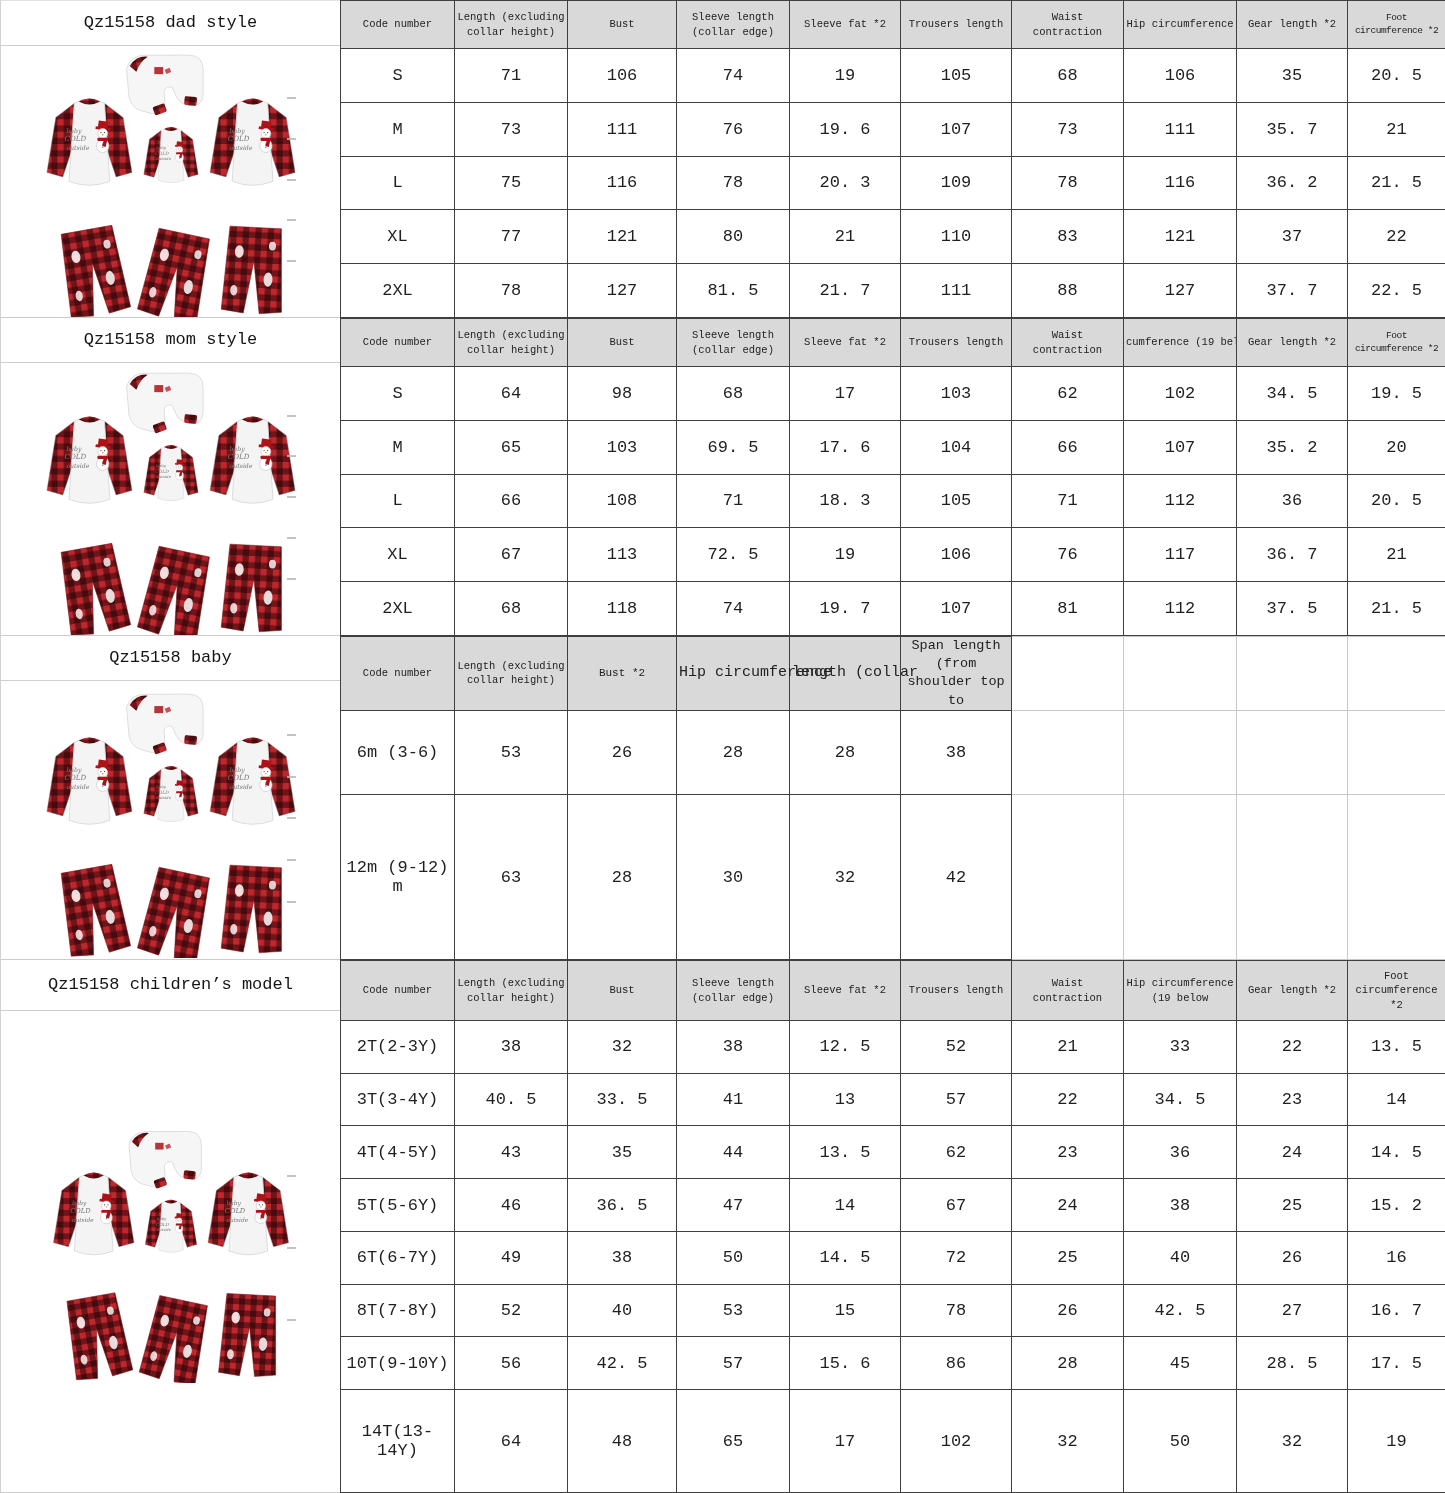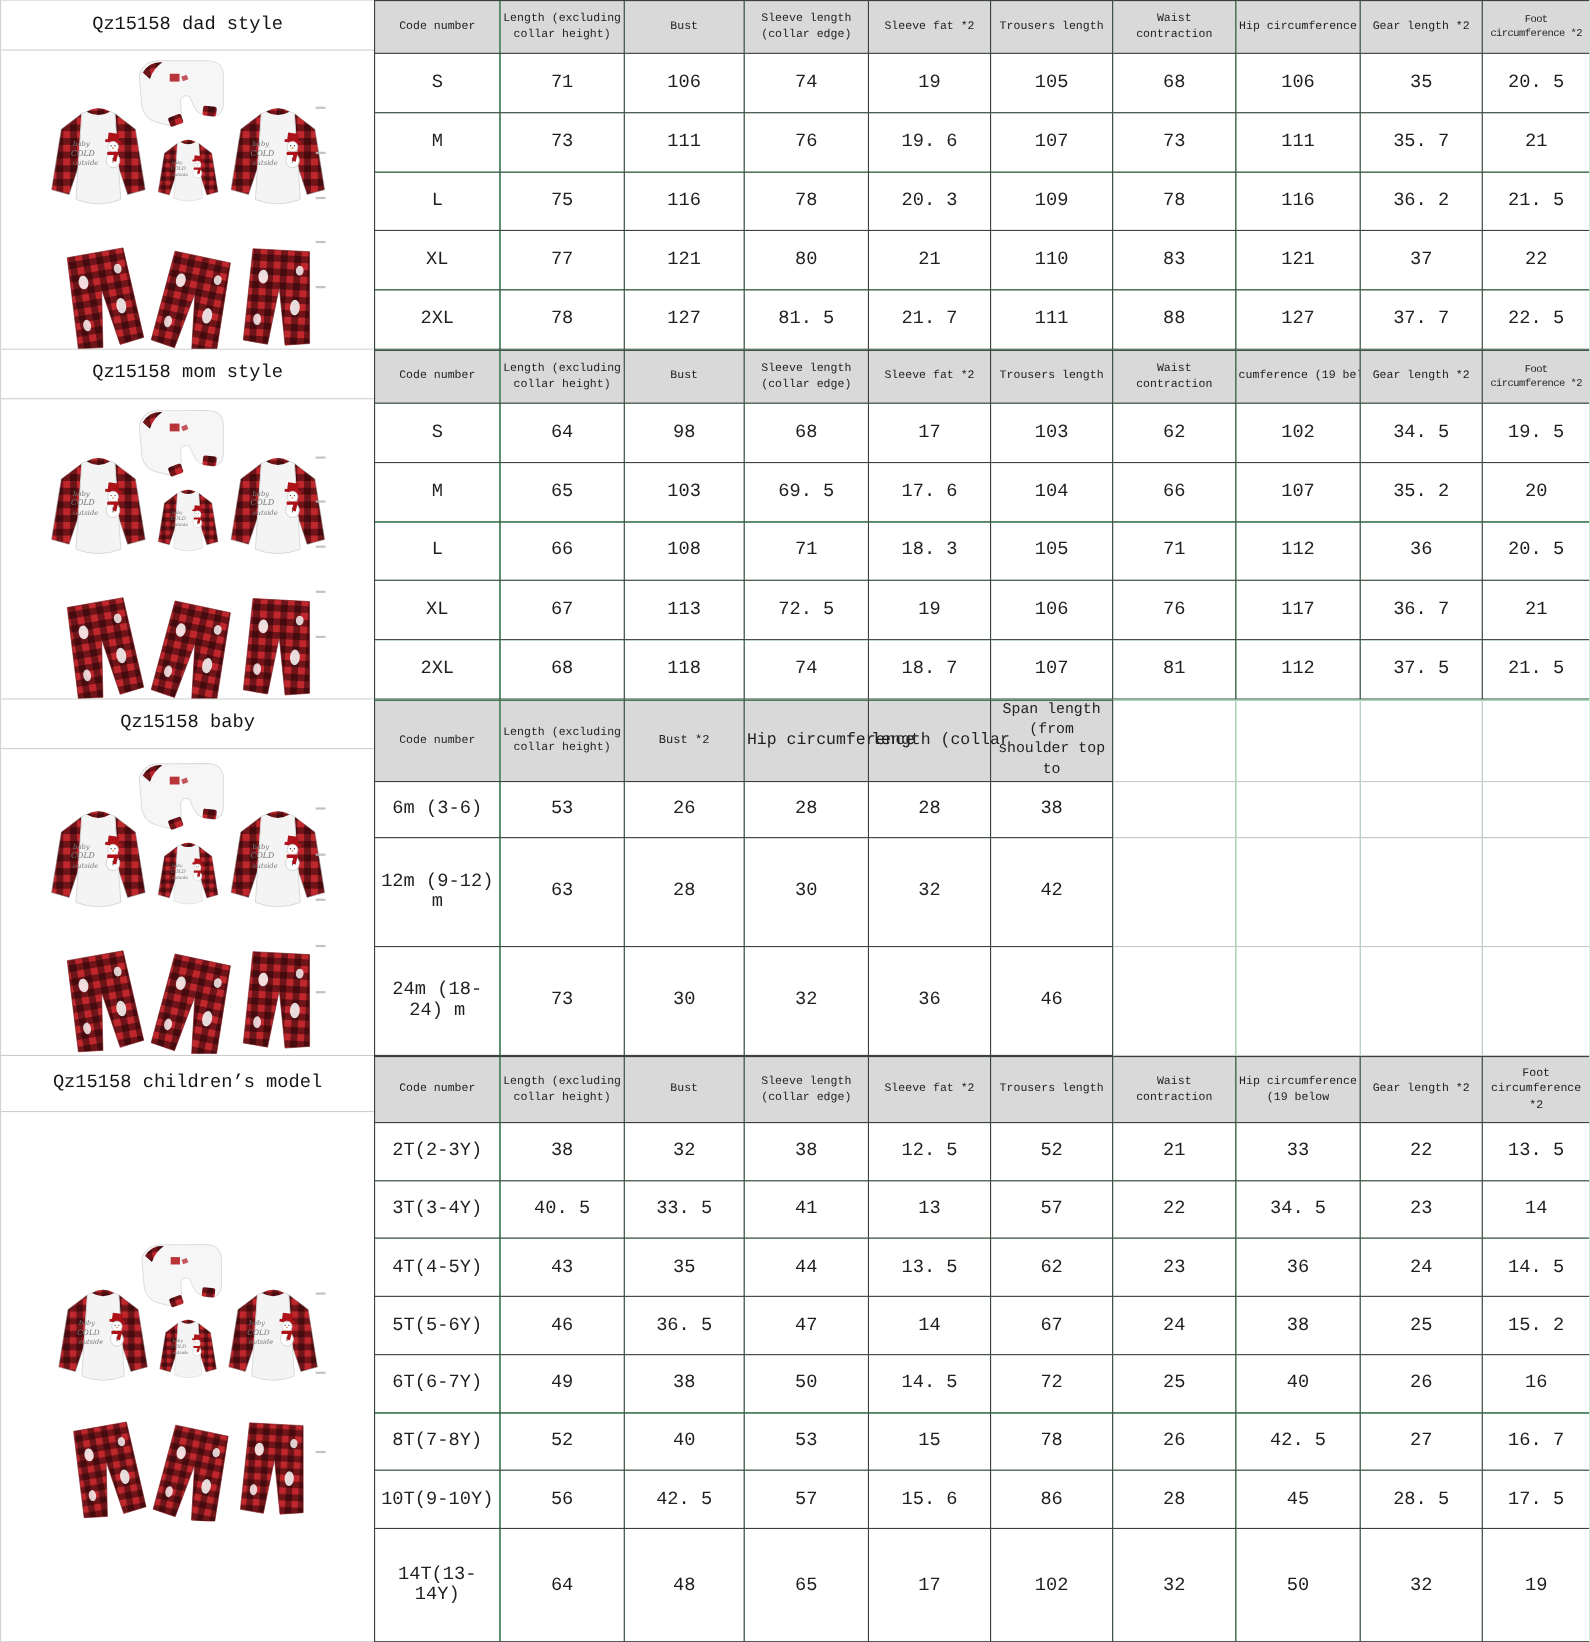--- a/index.html
+++ b/index.html
@@ -2,21 +2,21 @@
 <html><head>
 <meta charset="utf-8">
 <style>
   html,body{margin:0;padding:0;background:#fff;}
   .page{
     width:1445px;height:1493px;
     display:grid;
     grid-template-columns:340px 1105px;
     grid-template-rows:318px 318px 324px 533px;
     font-family:"Liberation Mono","DejaVu Sans Mono",monospace;
-    color:#1f1f1f;background:#86efac;overflow:hidden;
+    color:#1f1f1f;background:#701a75;overflow:hidden;
   }
   
   .sec{
     border-left:1px solid #d2d2d2;
     border-bottom:1px solid #cccccc;
     display:flex;flex-direction:column;box-sizing:border-box;background:#fff;
   }
   .sec.first{border-top:1px solid #e2e2e2;}
   .sec-title{
     flex:0 0 auto;height:44px;line-height:44px;text-align:center;
@@ -317,21 +317,21 @@
             <td>76</td>
             <td>117</td>
             <td>36. 7</td>
             <td>21</td>
           </tr>
           <tr>
             <td>2XL</td>
             <td>68</td>
             <td>118</td>
             <td>74</td>
-            <td>18. 7</td>
+            <td>19. 7</td>
             <td>107</td>
             <td>81</td>
             <td>112</td>
             <td>37. 5</td>
             <td>21. 5</td>
           </tr>
         </tbody>
       </table>
     </div>
 
@@ -394,32 +394,20 @@
             <td>63</td>
             <td>28</td>
             <td>30</td>
             <td>32</td>
             <td>42</td>
             <td class="ghost"></td>
             <td class="ghost"></td>
             <td class="ghost"></td>
             <td class="ghost"></td>
           </tr>
-          <tr>
-            <td>24m (18-24) m</td>
-            <td>73</td>
-            <td>30</td>
-            <td>32</td>
-            <td>36</td>
-            <td>46</td>
-            <td class="ghost"></td>
-            <td class="ghost"></td>
-            <td class="ghost"></td>
-            <td class="ghost"></td>
-          </tr>
         </tbody>
       </table>
     </div>
 
   <div class="sec s3">
     <div class="sec-title">Qz15158 children’s model</div>
     <div class="img-wrap">
       <svg class="pj" viewBox="0 0 300 312">
           <use href="#pajama-set"></use>
         </svg>

